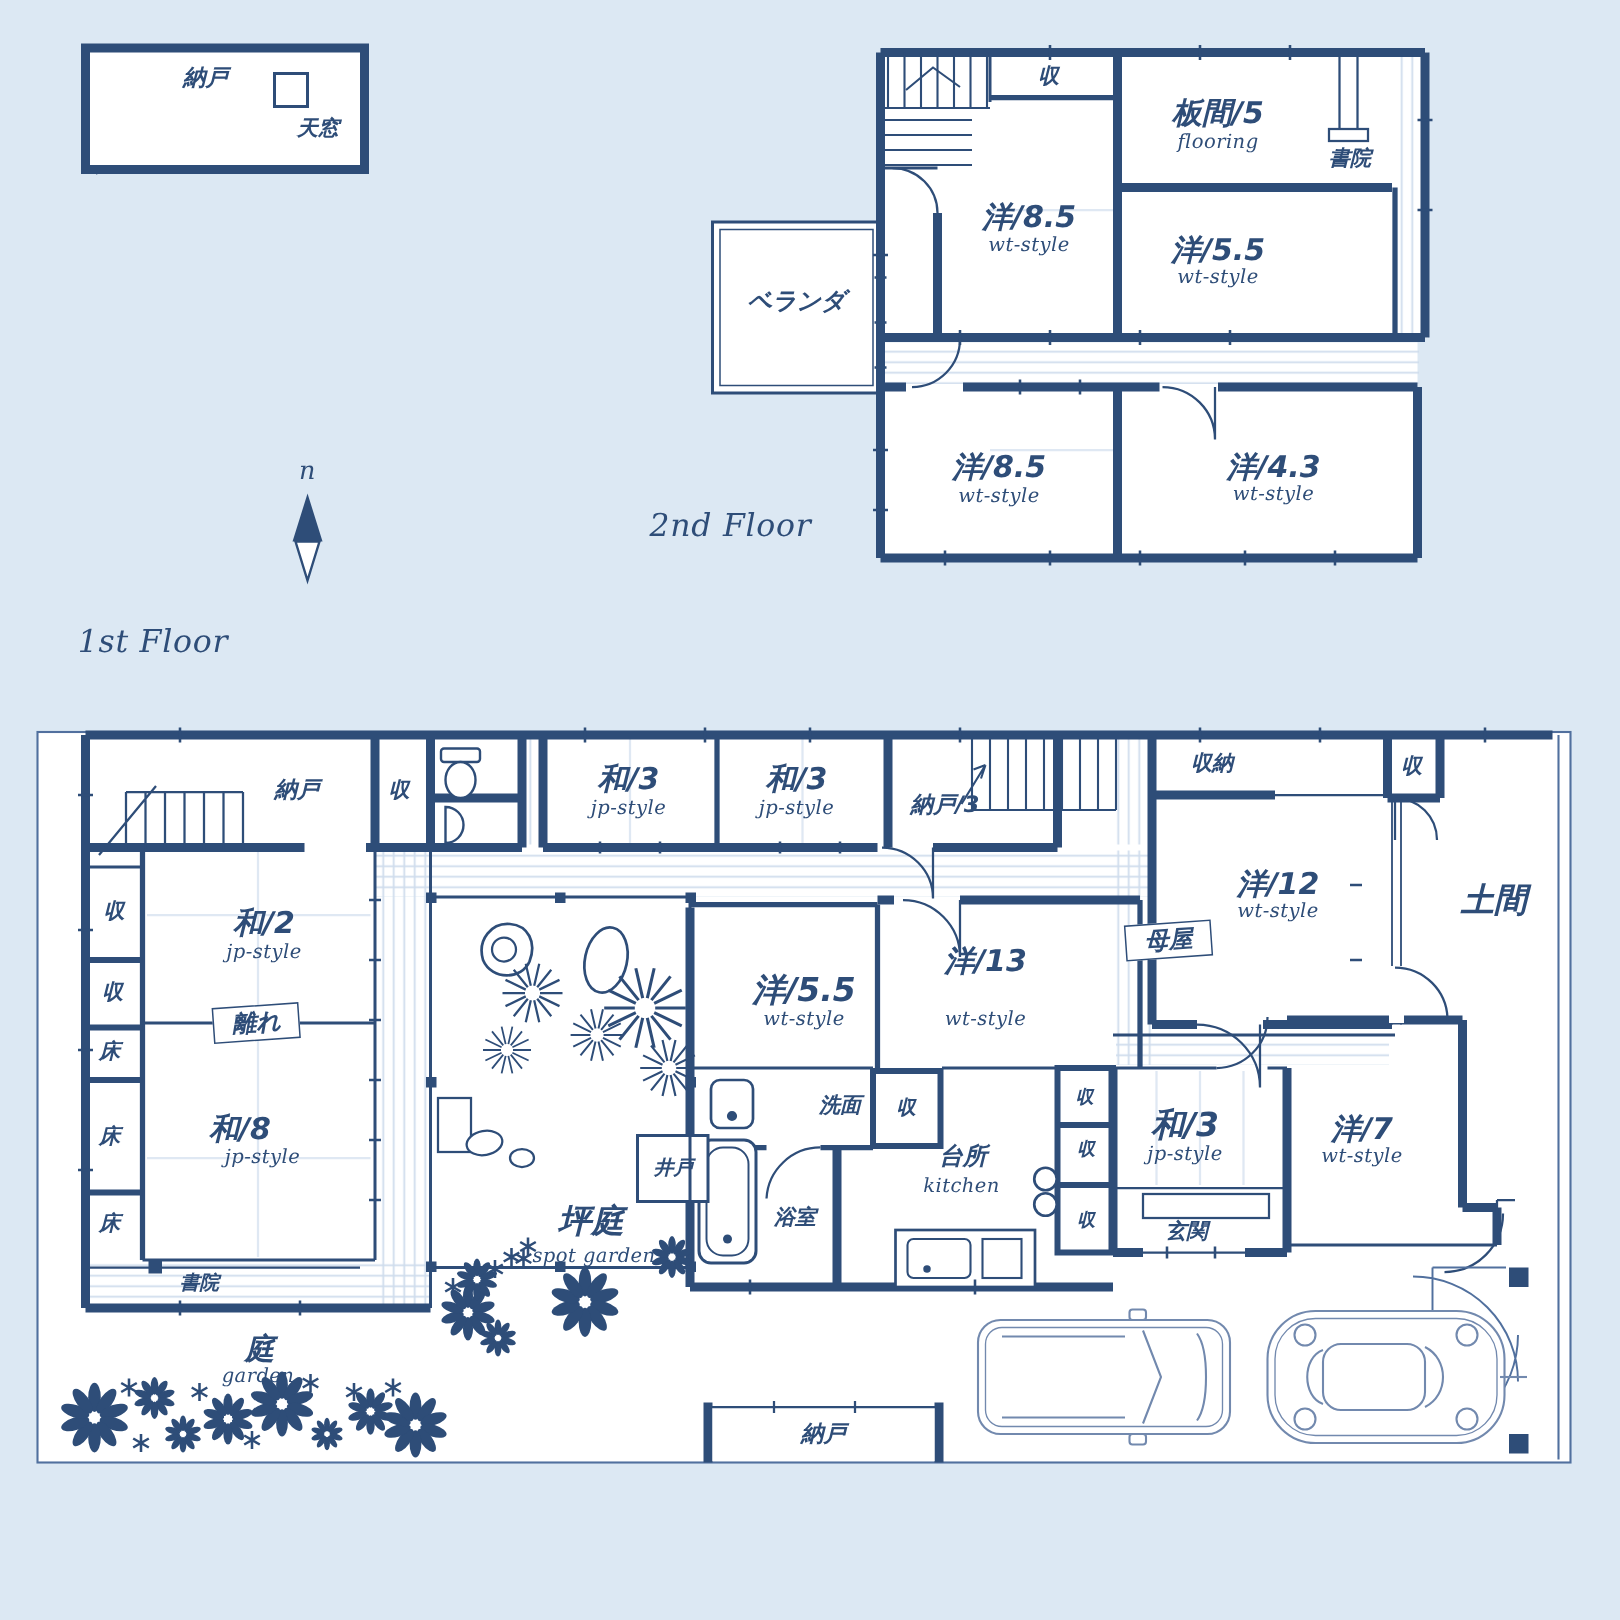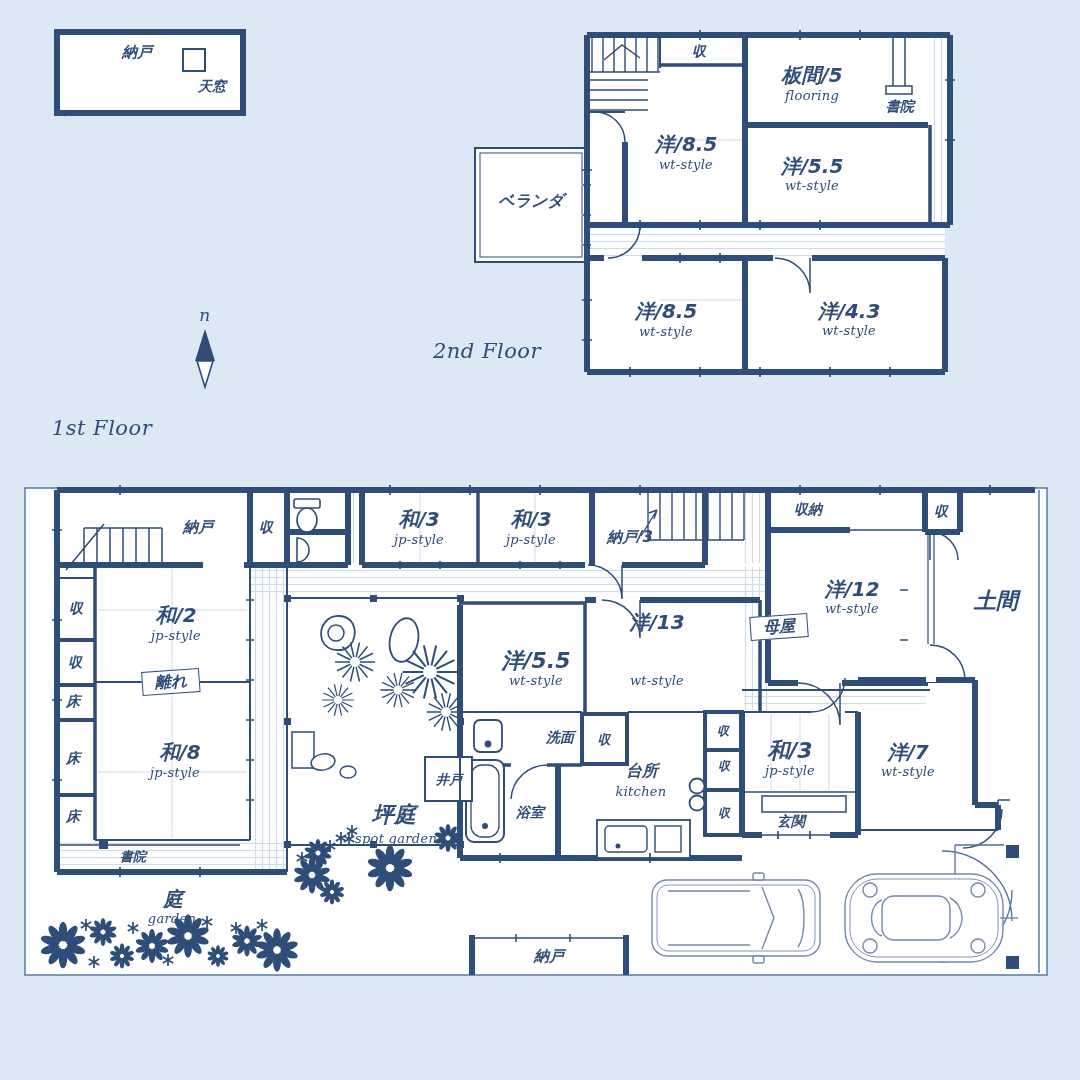--- a/index.html
+++ b/index.html
@@ -368,29 +368,29 @@
 <div class="lm box" style="left:779px;top:627px">母屋</div>
 <div class="lm s17" style="left:996px;top:601px">土間</div>
 <div class="lm s20" style="left:176px;top:615px">和/2</div>
 <div class="lm sub" style="left:176px;top:635px">jp-style</div>
 <div class="lm box" style="left:171px;top:682px">離れ</div>
 <div class="lm s14" style="left:76px;top:608px">収</div>
 <div class="lm s14" style="left:75px;top:662px">収</div>
 <div class="lm s14" style="left:73px;top:701px">床</div>
 <div class="lm s14" style="left:73px;top:758px">床</div>
 <div class="lm s14" style="left:73px;top:816px">床</div>
-<div class="lm s20" style="left:180px;top:752px">和/8</div>
+<div class="lm s20" style="left:160px;top:752px">和/8</div>
 <div class="lm sub" style="left:175px;top:772px">jp-style</div>
 <div class="lm s13" style="left:133px;top:856px">書院</div>
 <div class="lm s17" style="left:394px;top:815px">坪庭</div>
 <div class="lm sub" style="left:396px;top:838px">spot garden</div>
 <div class="lm s13" style="left:449px;top:779px">井戸</div>
 <div class="lm s17" style="left:536px;top:661px">洋/5.5</div>
 <div class="lm sub" style="left:536px;top:680px">wt-style</div>
-<div class="lm s20" style="left:657px;top:622px">洋/13</div>
+<div class="lm s20" style="left:657px;top:640px">洋/13</div>
 <div class="lm sub" style="left:657px;top:680px">wt-style</div>
 <div class="lm s14" style="left:560px;top:737px">洗面</div>
 <div class="lm s13" style="left:604px;top:739px">収</div>
 <div class="lm s14" style="left:530px;top:812px">浴室</div>
 <div class="lm s16" style="left:642px;top:771px">台所</div>
 <div class="lm sub" style="left:641px;top:791px">kitchen</div>
 <div class="lm s12" style="left:723px;top:731px">収</div>
 <div class="lm s12" style="left:724px;top:766px">収</div>
 <div class="lm s12" style="left:724px;top:813px">収</div>
 <div class="lm s17" style="left:790px;top:751px">和/3</div>

